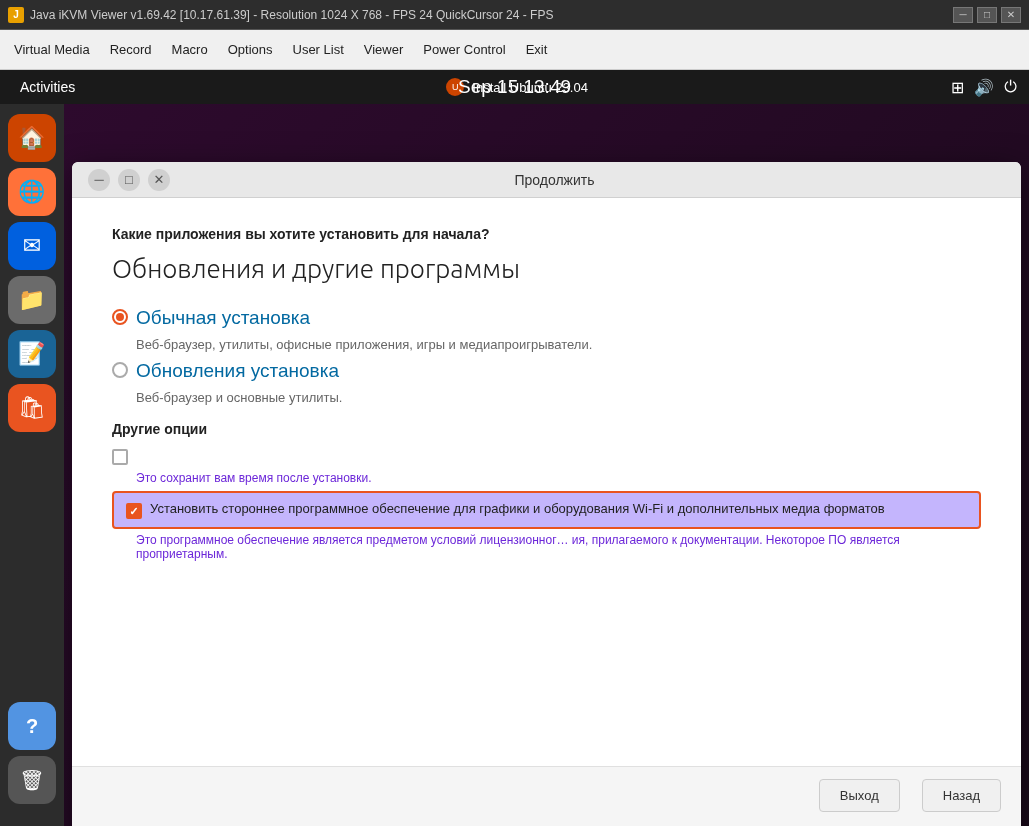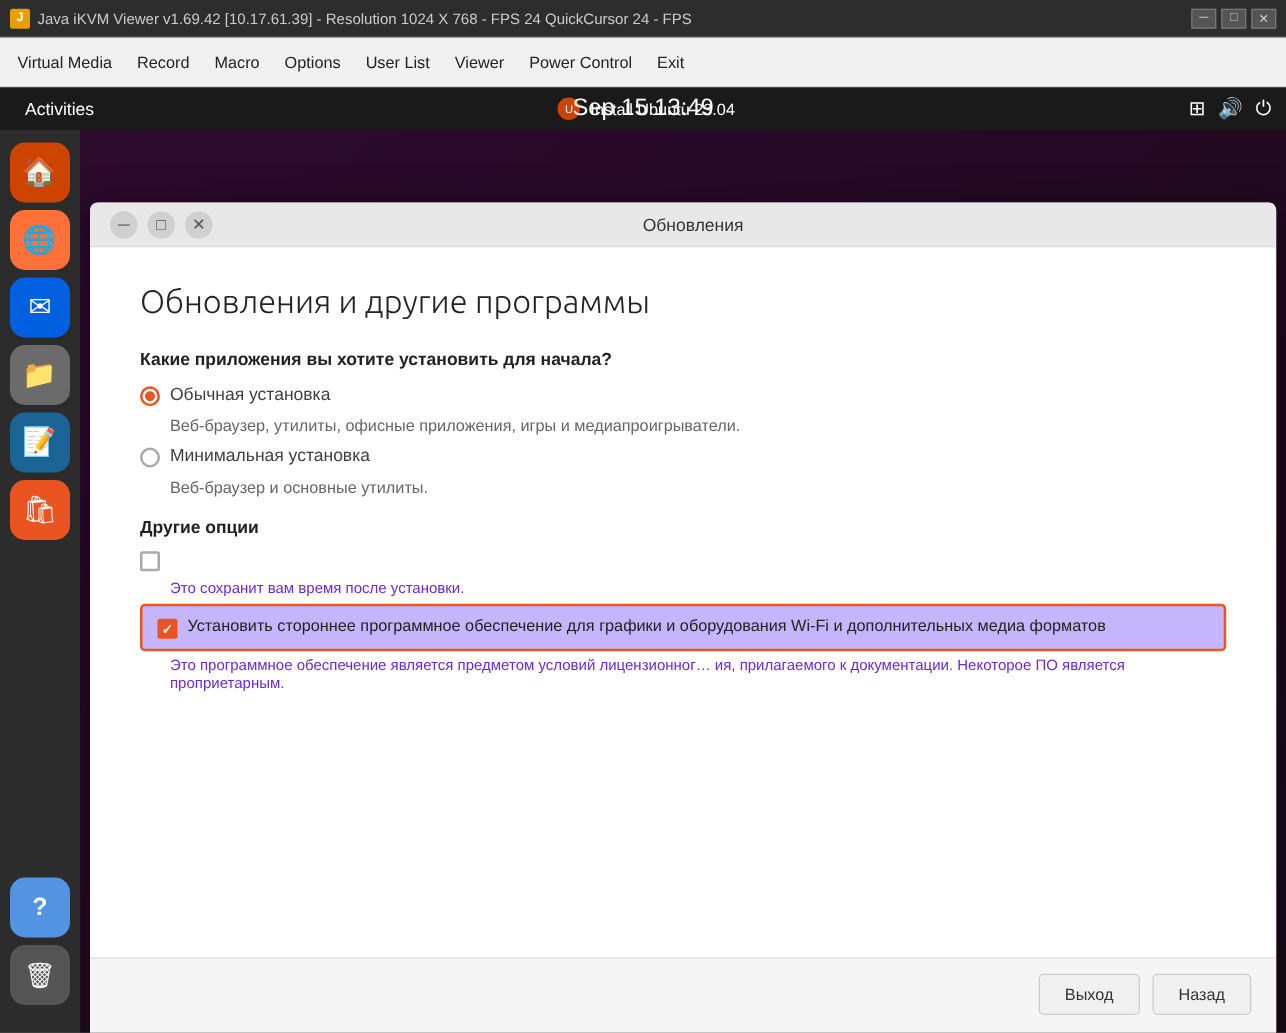--- a/index.html
+++ b/index.html
@@ -266,22 +266,22 @@
       border-color: #e95420;
     }
     .radio-input.checked::after {
       content: '';
       width: 8px;
       height: 8px;
       background: #e95420;
       border-radius: 50%;
     }
     .radio-label {
-      font-size: 14px;
-      color: #404040;
+      font-size: 19px;
+      color: #0369a1;
       font-weight: 500;
     }
     .radio-desc {
       font-size: 13px;
       color: #666;
       margin-left: 24px;
       margin-bottom: 8px;
     }
 
     #other-options-title {
@@ -341,21 +341,21 @@
     
     #dialog-footer {
       background: #f5f5f5;
       border-top: 1px solid #e0e0e0;
       padding: 12px 20px;
     }
 
     #dialog-buttons {
       display: flex;
       justify-content: flex-end;
-      gap: 10px;
+      gap: 22px;
       margin-bottom: 16px;
     }
 
     .dialog-btn {
       padding: 8px 20px;
       border: 1px solid #ccc;
       border-radius: 4px;
       background: #f0f0f0;
       font-size: 13px;
       cursor: pointer;
@@ -467,38 +467,38 @@
   <div id="content-area">
 
     <div id="install-dialog">
 
       <div id="dialog-titlebar">
         <div style="display:flex;gap:4px;">
           <div class="dialog-ctrl-btn">─</div>
           <div class="dialog-ctrl-btn">□</div>
           <div class="dialog-ctrl-btn">✕</div>
         </div>
-        <div id="dialog-title-text">Обновления</div>
+        <div id="dialog-title-text">Продолжить</div>
         <div style="width:70px;"></div>
       </div>
 
       <div id="dialog-content">
+        <div id="dialog-question">Какие приложения вы хотите установить для начала?</div>
+
         <div id="dialog-main-title">Обновления и другие программы</div>
-
-        <div id="dialog-question">Какие приложения вы хотите установить для начала?</div>
 
         <div class="radio-option">
           <div class="radio-input checked"></div>
           <span class="radio-label">Обычная установка</span>
         </div>
         <div class="radio-desc">Веб-браузер, утилиты, офисные приложения, игры и медиапроигрыватели.</div>
 
         <div class="radio-option">
           <div class="radio-input"></div>
-          <span class="radio-label">Минимальная установка</span>
+          <span class="radio-label">Обновления установка</span>
         </div>
         <div class="radio-desc">Веб-браузер и основные утилиты.</div>
 
         <div id="other-options-title">Другие опции</div>
 
         <div class="checkbox-option">
           <div class="checkbox-input"></div>
         </div>
         <div class="checkbox-desc">Это сохранит вам время после установки.</div>
 

